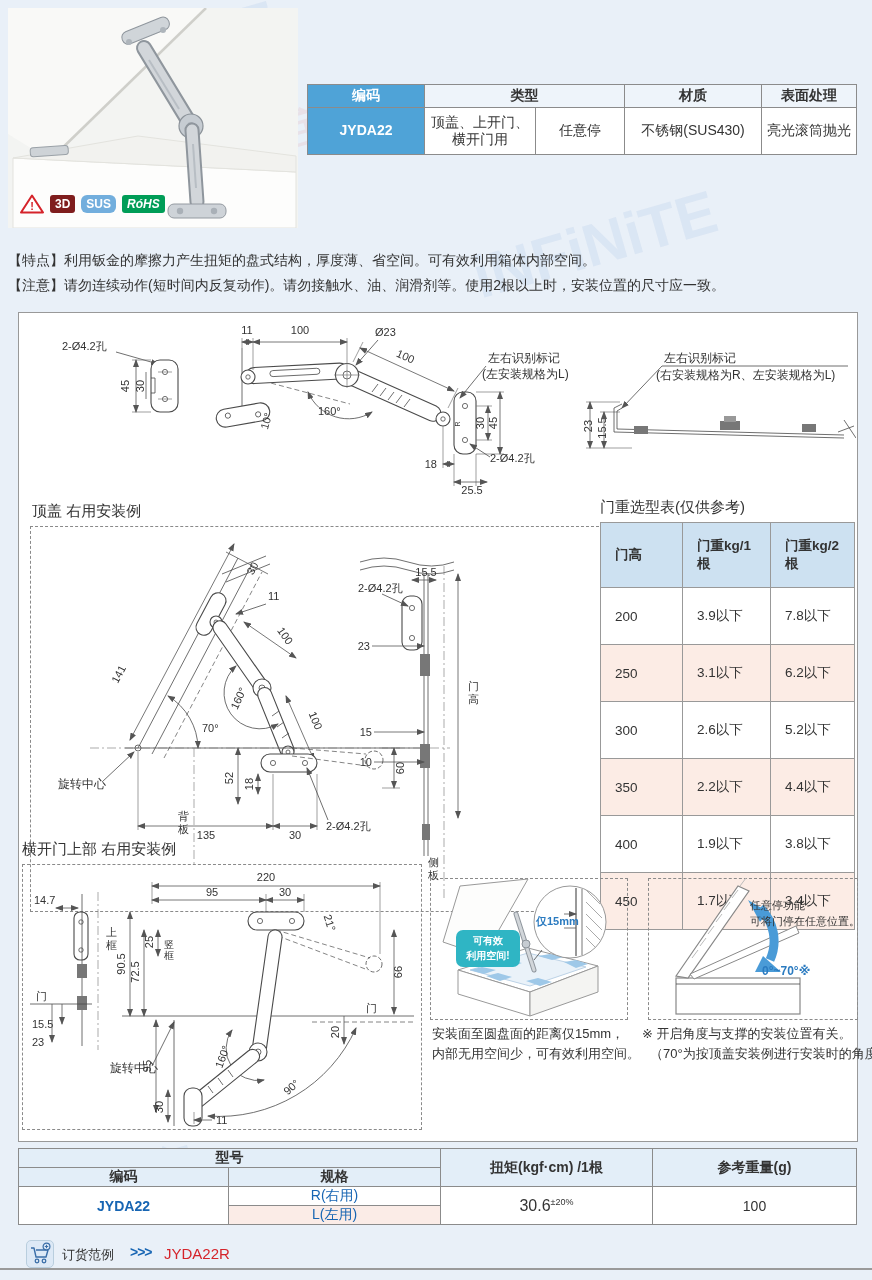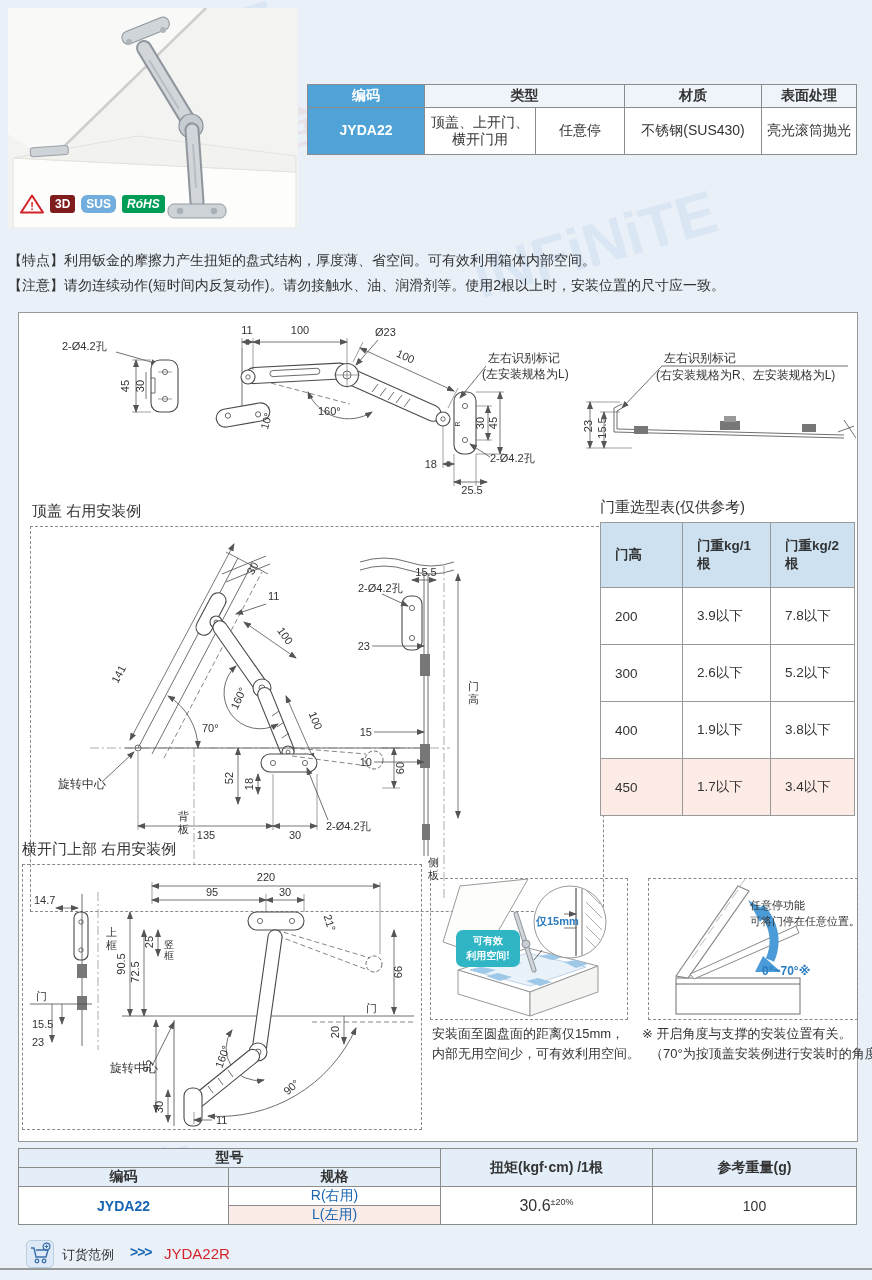--- a/index.html
+++ b/index.html
@@ -334,24 +334,34 @@
         <tr>
       <th>门高</th>
       <th>门重kg/1根</th>
       <th>门重kg/2根</th>
     </tr>
     <tr>
           <td>200</td>
           <td>3.9以下</td>
           <td>7.8以下</td>
         </tr>
+    <tr class="alt">
+          <td>250</td>
+          <td>3.1以下</td>
+          <td>6.2以下</td>
+        </tr>
     <tr>
           <td>300</td>
           <td>2.6以下</td>
           <td>5.2以下</td>
+        </tr>
+    <tr class="alt">
+          <td>350</td>
+          <td>2.2以下</td>
+          <td>4.4以下</td>
         </tr>
     <tr>
           <td>400</td>
           <td>1.9以下</td>
           <td>3.8以下</td>
         </tr>
     <tr class="alt">
           <td>450</td>
           <td>1.7以下</td>
           <td>3.4以下</td>

